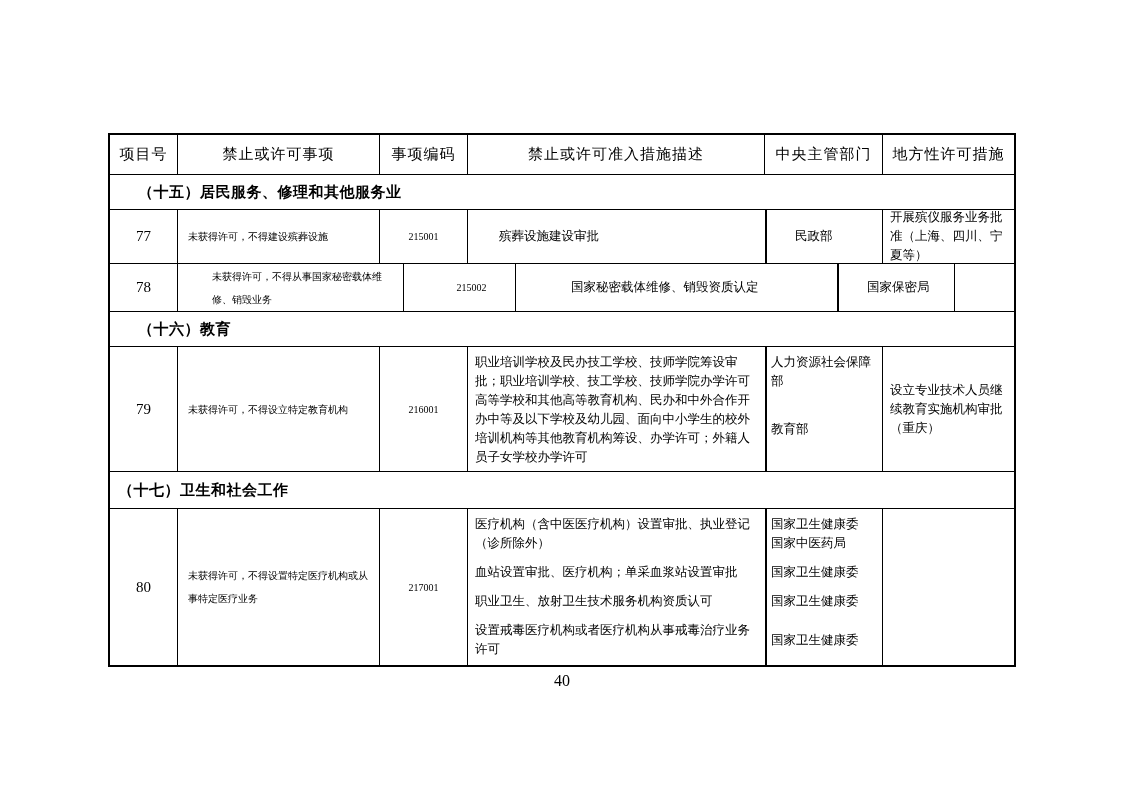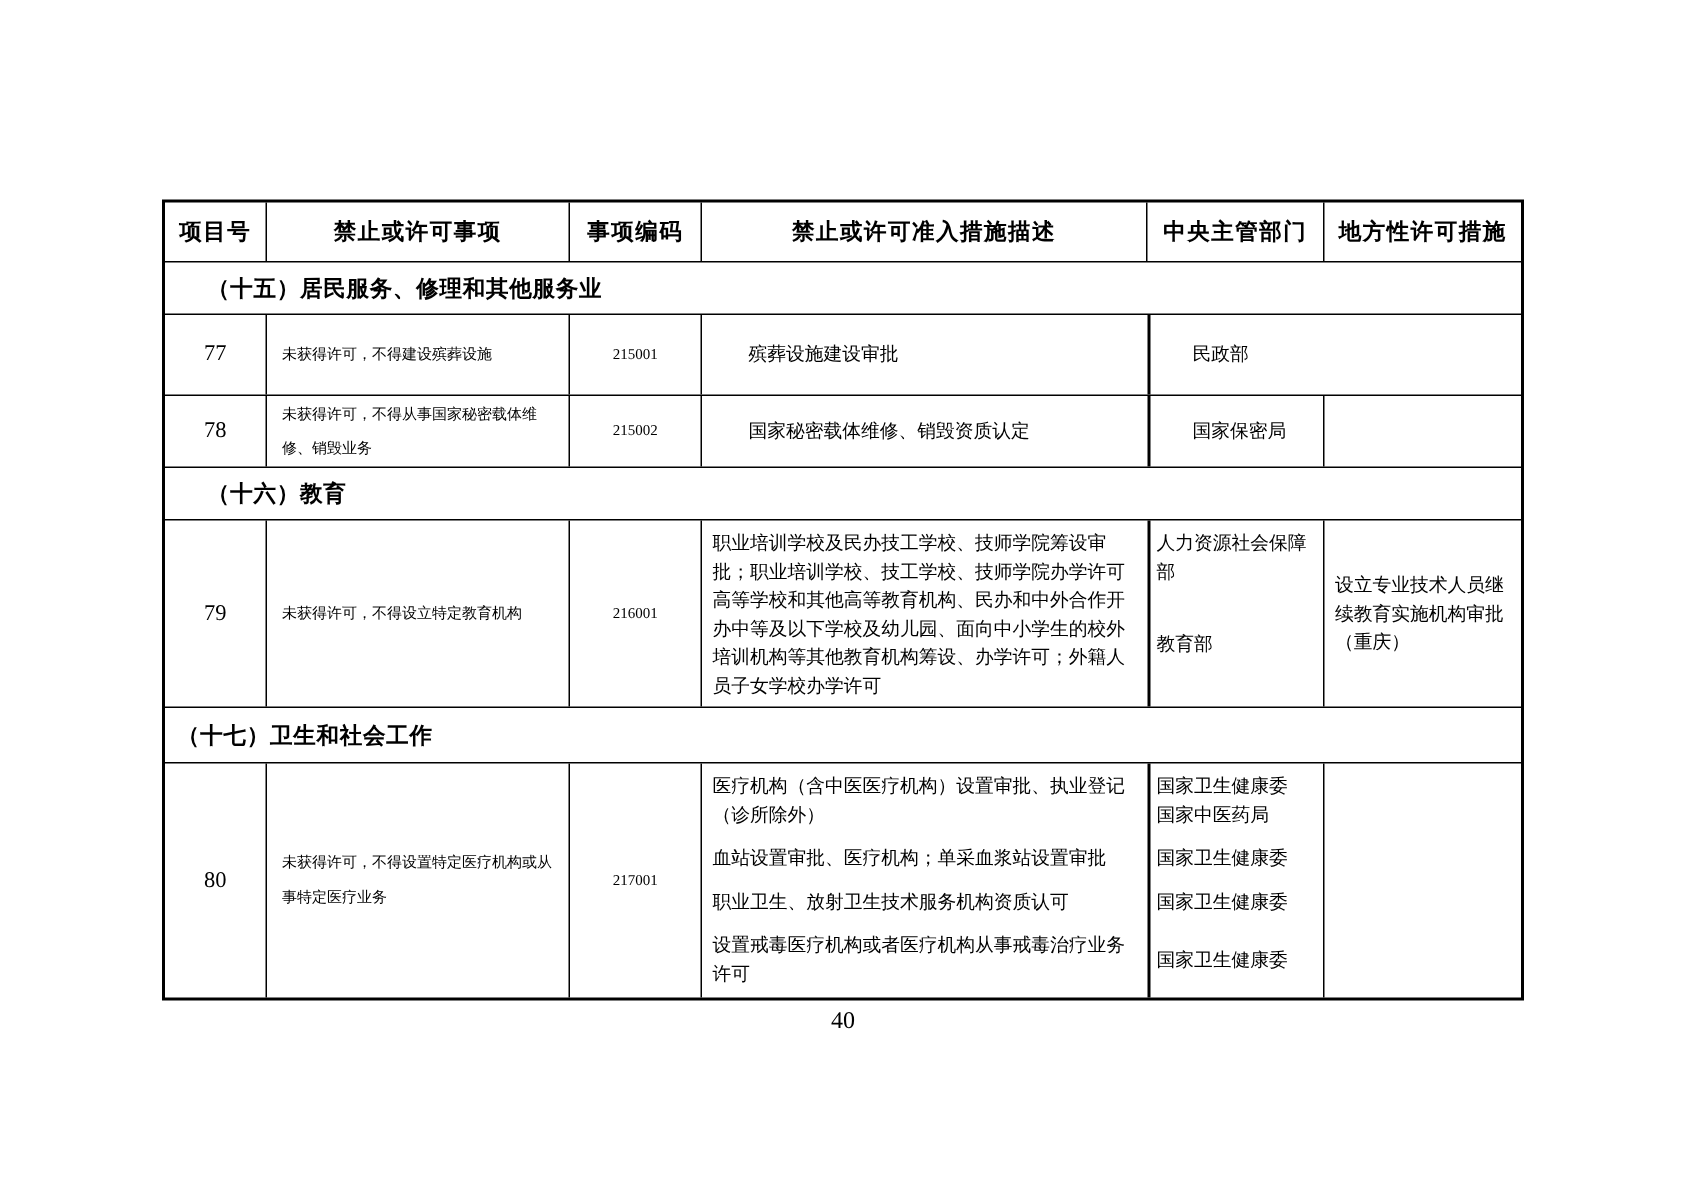--- a/index.html
+++ b/index.html
@@ -24,34 +24,34 @@
     background: #fff;
   }
   .row {
     display: grid;
     box-sizing: border-box;
     border-bottom: 1.5px solid #000;
   }
   .row:last-child { border-bottom: none; }
   .header-row {
     grid-template-columns: 68px 202px 88px 297px 118px auto;
-    font-weight: bold;
+    font-weight: normal;
     font-size: 15px;
   }
   .item-row {
     grid-template-columns: 68px 202px 88px 415px auto;
   }
   .section-row {
     grid-template-columns: auto;
   }
   .h40 { height: 40px; }
   .h35 { height: 35px; padding-left: 20px; }
   .h37 { height: 37px; }
   .h54 { height: 54px; }
-  .h48 { height: 48px; }
+  .h48 { height: 48px; gap: 24px; }
   .h125 { height: 125px; }
   .h156 { height: 156px; }
 
   .cell {
     box-sizing: border-box;
     border-right: 1.5px solid #000;
     overflow: hidden;
   }
   .row .cell:last-child { border-right: none; }
 
@@ -163,20 +163,21 @@
   <div class="row item-row h54">
     <div class="cell c-no">77</div>
     <div class="cell c-matter">未获得许可，不得建设殡葬设施</div>
     <div class="cell c-code">215001</div>
     <div class="cell c-measures">
       <div class="m-sub grow">
         <div class="m-desc">殡葬设施建设审批</div>
         <div class="m-dept">民政部</div>
       </div>
     </div>
+    <div class="cell c-local">开展殡仪服务业务批准（上海、四川、宁夏等）</div>
   </div>
 
   <div class="row item-row h48">
     <div class="cell c-no">78</div>
     <div class="cell c-matter">未获得许可，不得从事国家秘密载体维修、销毁业务</div>
     <div class="cell c-code">215002</div>
     <div class="cell c-measures">
       <div class="m-sub grow">
         <div class="m-desc">国家秘密载体维修、销毁资质认定</div>
         <div class="m-dept">国家保密局</div>

